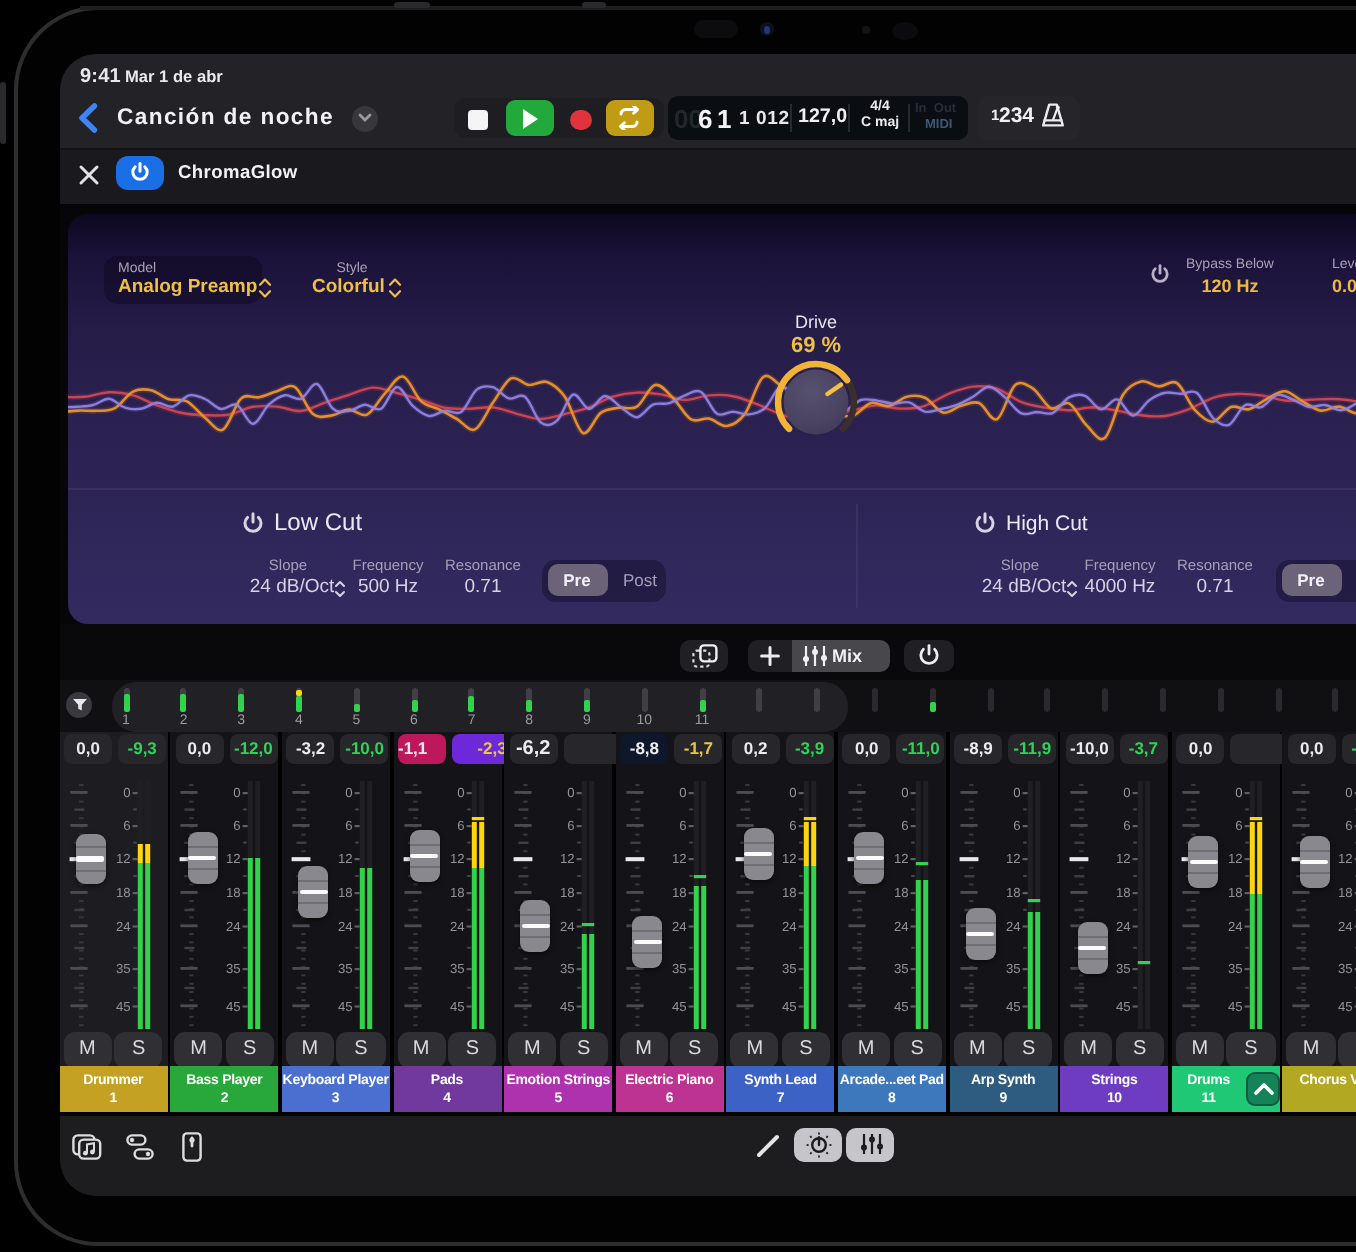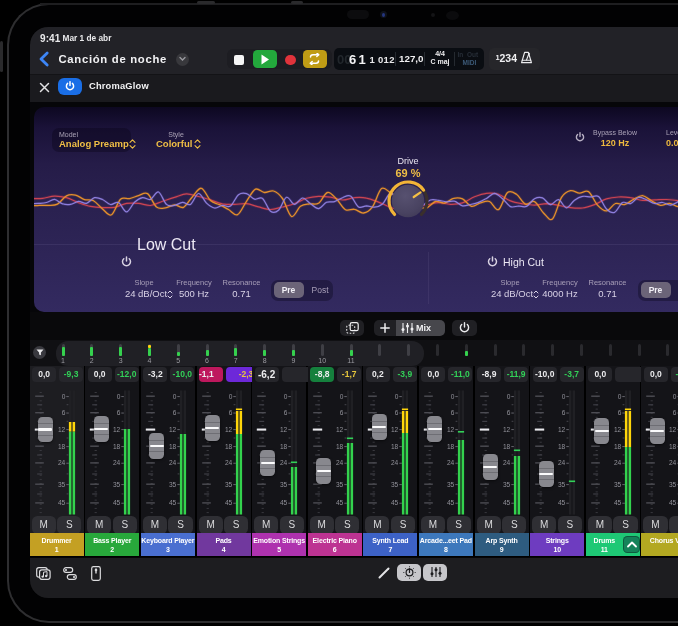--- a/index.html
+++ b/index.html
@@ -119,21 +119,21 @@
 <path d="M16.56 43.44 A19 19 0 1 1 45.56 19.10" stroke="#f2b437" stroke-width="3.2" fill="none" stroke-linecap="round"></path>
 <circle cx="30" cy="30" r="16.2" fill="url(#kg)"></circle>
 <path d="M35.7 26.0 L42.5 21.3" stroke="#f5c044" stroke-width="2.2" stroke-linecap="round"></path>
 </svg>
 <div class="abs" style="left:3.5px;top:216.5px;width:644.5px;height:1px;background:rgba(200,190,230,0.09);"></div>
 <div class="abs" style="left:398px;top:225px;width:1px;height:52px;background:rgba(200,190,230,0.08);"></div>
 <svg class="abs" style="left:91px;top:228.5px;" width="11" height="12" viewBox="0 0 11 12">
       <path d="M5.5 0.9 L5.5 5" stroke="#d8d2e2" stroke-width="1.5" stroke-linecap="round"></path>
       <path d="M2.8 2.7 A 4 4 0 1 0 8.2 2.7" stroke="#d8d2e2" stroke-width="1.5" fill="none" stroke-linecap="round"></path>
     </svg>
-<div class="abs" style="left:107px;top:211px;width:70px;height:13px;color:#ece8f4;font-size:16px;line-height:13px;">Low Cut</div>
+<div class="abs" style="left:107px;top:228px;width:70px;height:13px;color:#ece8f4;font-size:12px;line-height:13px;">Low Cut</div>
 <div class="abs" style="left:92px;top:251px;width:44px;height:9px;color:#a89fb8;font-size:7.5px;text-align:center;">Slope</div>
 <div class="abs" style="left:87px;top:261px;width:58px;height:12px;color:#d9d2e6;font-size:9.5px;text-align:center;">24 dB/Oct</div>
 <svg class="abs" style="left:136.5px;top:262.5px;" width="6" height="9" viewBox="0 0 6 9">
       <path d="M1 3 L3 1 L5 3 M1 6 L3 8 L5 6" stroke="#d9d2e6" stroke-width="1" fill="none" stroke-linecap="round" stroke-linejoin="round"></path>
     </svg>
 <div class="abs" style="left:139px;top:251px;width:50px;height:9px;color:#a89fb8;font-size:7.5px;text-align:center;">Frequency</div>
 <div class="abs" style="left:139px;top:261px;width:50px;height:12px;color:#d9d2e6;font-size:9.5px;text-align:center;">500 Hz</div>
 <div class="abs" style="left:187.5px;top:251px;width:48px;height:9px;color:#a89fb8;font-size:7.5px;text-align:center;">Resonance</div>
 <div class="abs" style="left:187.5px;top:261px;width:48px;height:12px;color:#d9d2e6;font-size:9.5px;text-align:center;">0.71</div>
 <div class="abs" style="left:241px;top:252.5px;width:62px;height:21px;background:rgba(10,6,24,0.35);border-radius:7px;"></div>
@@ -636,21 +636,21 @@
     </svg>
 <div class="abs" style="left:230.4px;top:423.3px;width:15px;height:25.4px;background:#88888e;border-radius:4.5px;box-shadow:0 1px 2.5px rgba(0,0,0,0.55);"></div>
 <div class="abs" style="left:230.4px;top:429.9px;width:15px;height:1px;background:#6e6e74;"></div>
 <div class="abs" style="left:230.4px;top:441.1px;width:15px;height:1px;background:#6e6e74;"></div>
 <div class="abs" style="left:230.9px;top:434.9px;width:14px;height:2.2px;background:#fbfbfc;border-radius:1px;"></div>
 <div class="abs" style="left:224.1px;top:488.5px;width:24.2px;height:18px;background:#2f2f34;border-radius:5.5px;color:#dadadc;font-size:10px;text-align:center;line-height:18px;">M</div>
 <div class="abs" style="left:249.7px;top:488.5px;width:24.2px;height:18px;background:#2f2f34;border-radius:5.5px;color:#dadadc;font-size:10px;text-align:center;line-height:18px;">S</div>
 <div class="abs" style="left:222.1px;top:506px;width:54.0px;height:22.5px;background:#ae32ae;"></div>
 <div class="abs" style="left:222.1px;top:506px;width:54.0px;height:22.5px;color:#fff;font-size:7px;font-weight:bold;text-align:center;line-height:9.3px;padding-top:3px;white-space:nowrap;overflow:hidden;letter-spacing:-0.15px;">Emotion Strings<br>5</div>
 <div class="abs" style="left:277.7px;top:339px;width:54.0px;height:190px;background:#141418;overflow:hidden;"></div>
-<div class="abs" style="left:280.2px;top:339.5px;width:24px;height:15.5px;background:#15803d;border-radius:4px;color:#ececee;font-size:8.5px;font-weight:bold;text-align:center;line-height:15.5px;">-8,8</div>
+<div class="abs" style="left:280.2px;top:339.5px;width:24px;height:15.5px;background:#0f172a;border-radius:4px;color:#ececee;font-size:8.5px;font-weight:bold;text-align:center;line-height:15.5px;">-8,8</div>
 <div class="abs" style="left:307.2px;top:339.5px;width:24px;height:15.5px;background:#26262b;border-radius:4px;color:#e8c83c;font-size:8.5px;font-weight:bold;text-align:center;line-height:15.5px;">-1,7</div>
 <svg class="abs" style="left:277.7px;top:339px;" width="54" height="190" viewBox="0 0 54 190">
       <rect x="9.6" y="26.0" width="2.2" height="1" fill="#38383e"></rect>
       <rect x="9.6" y="30.1" width="2.2" height="1" fill="#38383e"></rect>
       <rect x="9.6" y="34.3" width="2.2" height="1" fill="#38383e"></rect>
       <rect x="9.6" y="38.4" width="2.2" height="1" fill="#38383e"></rect>
       <rect x="9.6" y="42.6" width="2.2" height="1" fill="#38383e"></rect>
       <rect x="9.6" y="46.7" width="2.2" height="1" fill="#38383e"></rect>
       <rect x="9.6" y="50.8" width="2.2" height="1" fill="#38383e"></rect>
       <rect x="9.6" y="55.0" width="2.2" height="1" fill="#38383e"></rect>

